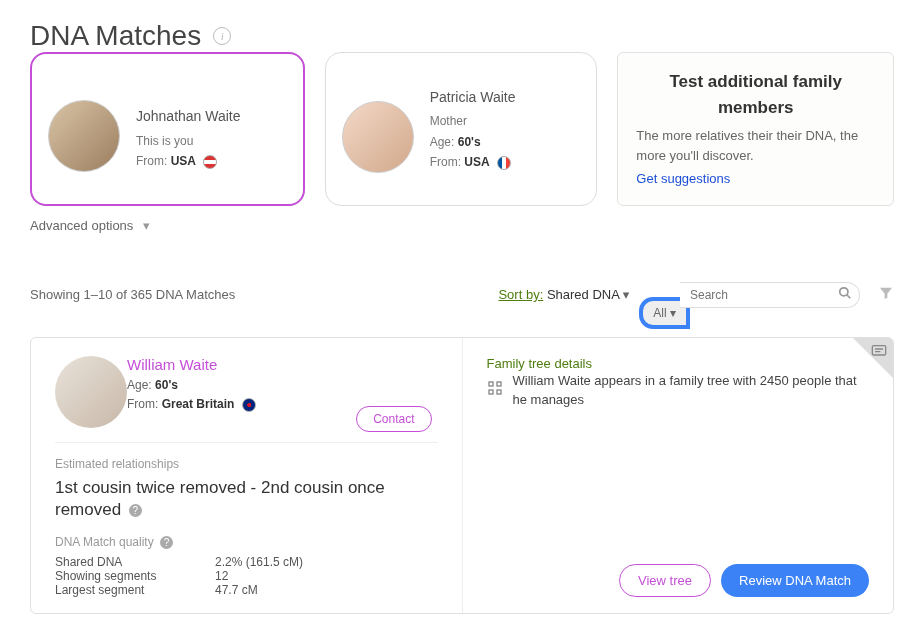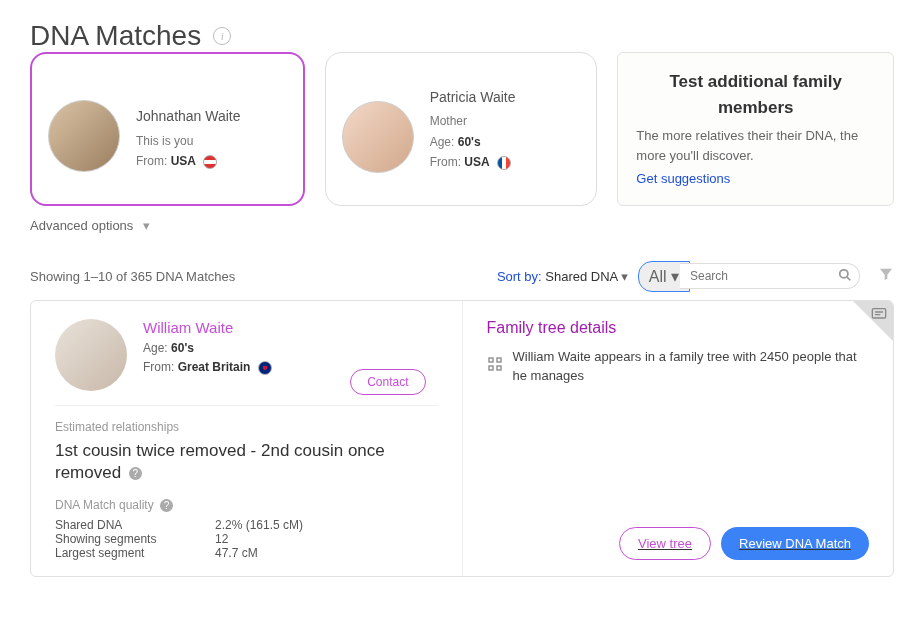--- a/index.html
+++ b/index.html
@@ -93,29 +93,30 @@
       justify-content: space-between;
       margin-bottom: 8px;
       font-size: 13px;
       color: #666;
     }
     .listing-right {
       display: flex;
       align-items: center;
       gap: 10px;
     }
-    .sort-label { color: #1d4ed8; }
+    .sort-label { color: #4d7c0f; text-decoration: underline; }
     .sort-value { color: #333; }
     .filter-dd {
       background: #eee;
-      border: 1px solid #3b82f6;
+      border: 4px solid #3b82f6;
       border-radius: 14px 0 0 14px;
       padding: 5px 10px;
-      font-size: 16px;
-      color: #666;
+      font-size: 12px;
+      color: #666;
+      margin-top: 36px;
     }
     .search-input {
       border: 1px solid #ddd;
       border-left: none;
       border-radius: 0 14px 14px 0;
       padding: 5px 30px 5px 10px;
       font-size: 12px;
       width: 180px;
       color: #666;
       margin-left: -10px;
@@ -133,31 +134,31 @@
     .match-left {
       flex: 1;
       padding: 18px 24px 16px 24px;
       border-right: 1px solid #eee;
     }
     .match-right {
       flex: 1;
       padding: 18px 24px 16px 24px;
       position: relative;
     }
-    .match-header { display: flex; gap: 16px; align-items: flex-start; position: relative; padding-bottom: 14px; border-bottom: 1px solid #efefef; }
+    .match-header { display: flex; align-items: flex-start; position: relative; padding-bottom: 14px; border-bottom: 1px solid #efefef; }
     .match-avatar {
       width: 72px; height: 72px; border-radius: 50%;
       background: linear-gradient(135deg, #e8e2da, #c8b8a8);
       flex-shrink: 0;
     }
     .match-name { color: #c44fd6; font-size: 15px; margin-bottom: 3px; }
     .match-meta { font-size: 12px; color: #666; line-height: 1.6; }
     .contact-btn {
       position: absolute;
-      right: 12px; bottom: 10px;
+      right: 6px; bottom: 10px;
       border: 1px solid #c44fd6;
       color: #c44fd6;
       background: #fff;
       border-radius: 16px;
       padding: 5px 16px;
       font-size: 12px;
       cursor: pointer;
     }
     .section-label { font-size: 12px; color: #999; margin: 14px 0 6px 0; }
     .relationship { font-size: 17px; color: #333; line-height: 1.3; }
@@ -169,29 +170,28 @@
       border-radius: 50%;
       font-size: 10px;
       text-align: center;
       line-height: 13px;
       vertical-align: middle;
       margin-left: 3px;
     }
     .quality-table { font-size: 12px; color: #555; margin-top: 6px; }
     .quality-row { display: flex; }
     .quality-label { width: 160px; }
-    .tree-section-label { font-size: 16px; color: #a21caf; margin-bottom: 10px; }
+    .tree-section-label { font-size: 13px; color: #4d7c0f; margin-bottom: 0; }
     .tree-row { display: flex; gap: 10px; align-items: center; font-size: 13px; color: #444; line-height: 1.5; }
     .tree-icon { color: #888; font-size: 14px; flex-shrink: 0; margin-top: 2px; }
     .match-actions {
       position: absolute;
       bottom: 16px; right: 24px;
       display: flex;
       gap: 10px;
-      text-decoration: underline;
     }
     .btn-outline {
       border: 1px solid #c44fd6;
       color: #c44fd6;
       background: #fff;
       border-radius: 18px;
       padding: 8px 18px;
       font-size: 13px;
       cursor: pointer;
     }

